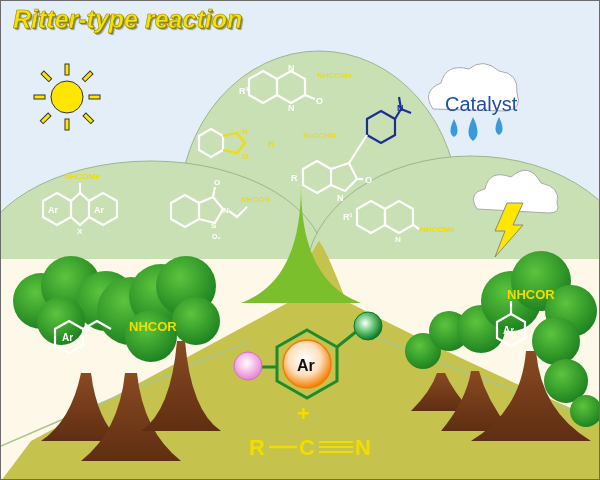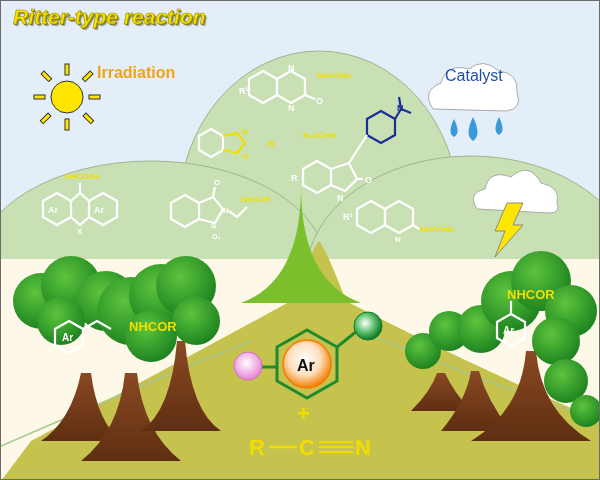--- a/index.html
+++ b/index.html
@@ -1,23 +1,23 @@
 <!DOCTYPE html>
 <html><head>
 <meta charset="utf-8">
 <style>
   html,body{margin:0;padding:0;}
   body{width:600px;height:480px;overflow:hidden;background:#fff;font-family:"Liberation Sans",sans-serif;}
   #stage{position:relative;width:598px;height:478px;border:1px solid #6b6b6b;background:#e3eef9;overflow:hidden;}
   svg{position:absolute;left:0;top:0;}
-  .title{position:absolute;left:12px;top:4px;font-size:21px;font-weight:bold;font-style:italic;color:#f5e400;
+  .title{position:absolute;left:12px;top:4px;font-size:25px;font-weight:bold;font-style:italic;color:#f5e400;
     text-shadow:1px 1px 0 #8a7f00,2px 2px 1px rgba(0,0,0,.35);-webkit-text-stroke:0.6px #9c8a00;}
   .lbl{position:absolute;font-weight:bold;}
   .irr{left:96px;top:63px;font-size:16px;color:#f0a31a;}
-  .cat{left:444px;top:66px;font-size:16px;color:#1e4fa8;font-weight:normal;}
+  .cat{left:444px;top:92px;font-size:20px;color:#1e4fa8;font-weight:normal;}
   .ele{left:446px;top:172px;font-size:18px;color:#f2e200;text-shadow:1px 1px 0 #8a7f00;}
   .y{fill:#f2dd00;font-family:"Liberation Sans",sans-serif;font-weight:bold;}
   .w{fill:#fff;font-family:"Liberation Sans",sans-serif;font-weight:bold;}
 </style>
 </head>
 <body>
 
 <div id="stage">
 <svg width="600" height="480" viewBox="0 0 600 480">
   <defs>
@@ -216,15 +216,14 @@
     <line x1="268" y1="446" x2="296" y2="446" stroke="#f2dd00" stroke-width="2.5"></line>
     <text class="y" x="298" y="454" font-size="22">C</text>
     <line x1="318" y1="441" x2="352" y2="441" stroke="#f2dd00" stroke-width="2"></line>
     <line x1="318" y1="446" x2="352" y2="446" stroke="#f2dd00" stroke-width="2"></line>
     <line x1="318" y1="451" x2="352" y2="451" stroke="#f2dd00" stroke-width="2"></line>
     <text class="y" x="354" y="454" font-size="22">N</text>
   </g>
 </svg>
 
 <div class="title">Ritter-type reaction</div>
-<div class="lbl irr">Irradiation</div>
 <div class="lbl cat">Catalyst</div>
 </div>
 
 </body></html>

